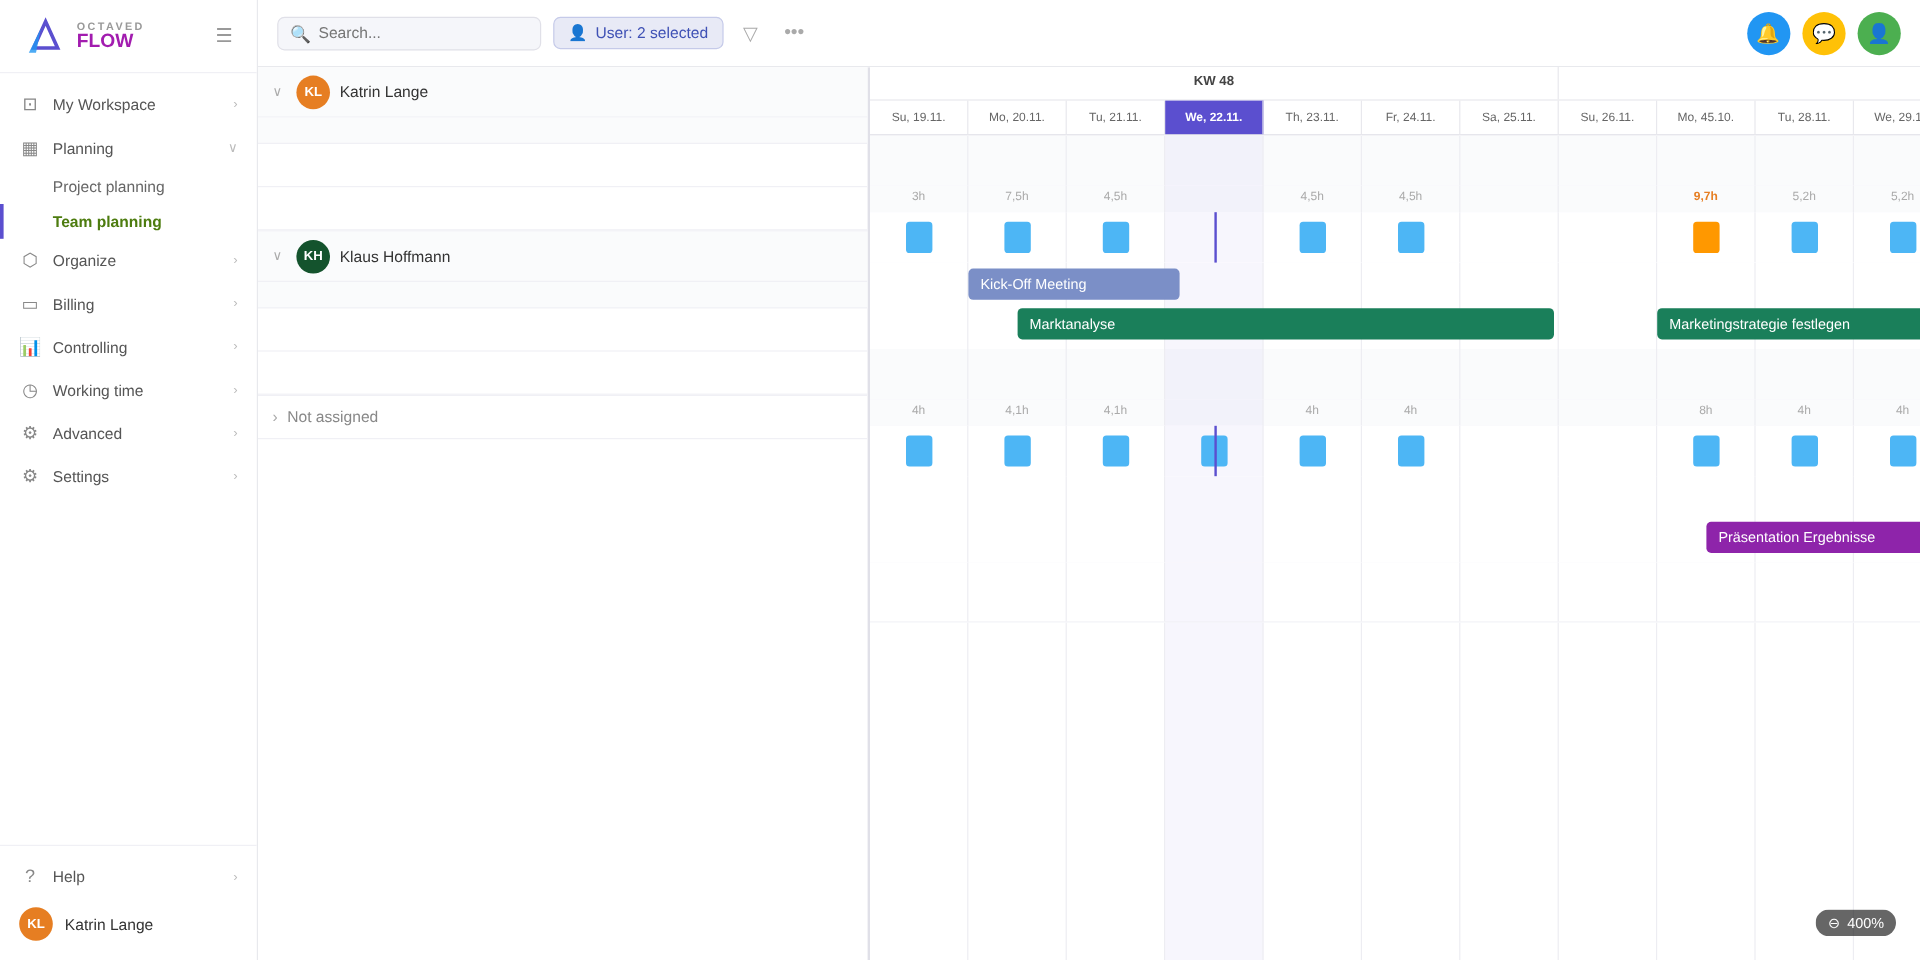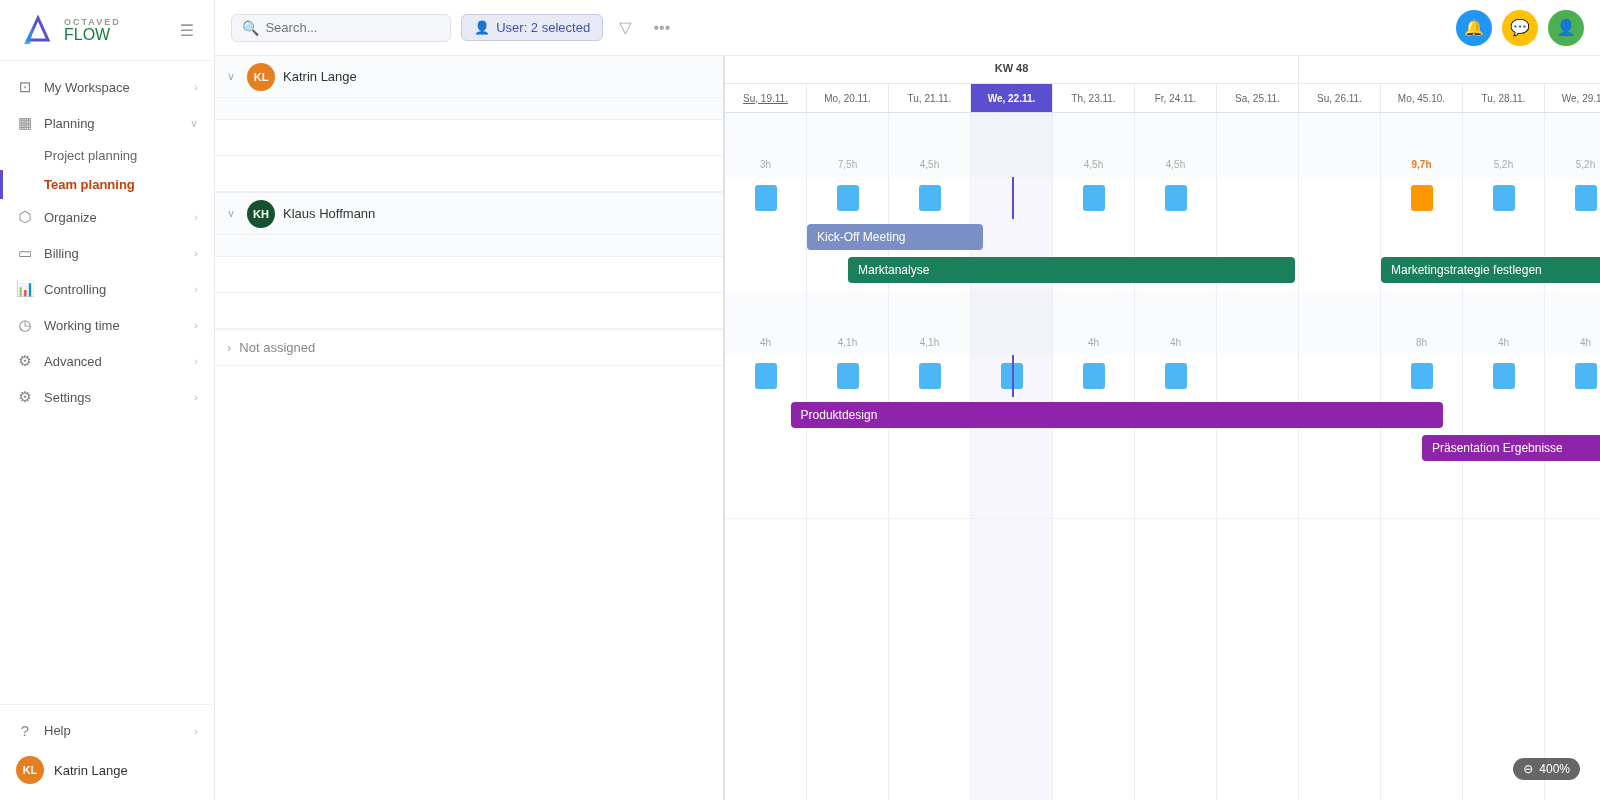--- a/index.html
+++ b/index.html
@@ -48,21 +48,21 @@
     }
     .nav-item .nav-icon { width: 18px; text-align: center; font-size: 15px; color: #888; }
     .nav-chevron { margin-left: auto; font-size: 11px; color: #bbb; }
     .nav-sub-item {
       padding: 7px 16px 7px 44px;
       cursor: pointer;
       color: #666;
       font-size: 13px;
     }
     .nav-sub-item.active {
-      color: #c2410c;
+      color: #4d7c0f;
       font-weight: 600;
       border-left: 3px solid #5b4fcf;
       padding-left: 41px;
     }
     .sidebar-bottom {
       border-top: 1px solid #f0f0f5;
       padding: 8px 0;
     }
     .user-row {
       display: flex;
@@ -294,21 +294,21 @@
 <body>
 
 <aside class="sidebar">
   <div class="sidebar-logo">
     <svg class="logo-icon" viewBox="0 0 36 36">
       <polygon points="8,28 18,6 28,28" fill="none" stroke="#5b4fcf" stroke-width="3"></polygon>
       <polygon points="4,32 14,12 10,32" fill="#2196f3" opacity="0.8"></polygon>
     </svg>
     <div>
       <div style="font-size:9px;letter-spacing:2px;color:#999;font-weight:600">OCTAVED</div>
-      <div style="font-size:16px;font-weight:400;color:#15803d;line-height:1">FLOW</div>
+      <div style="font-size:16px;font-weight:700;color:#a21caf;line-height:1">FLOW</div>
     </div>
     <button class="hamburger-btn">☰</button>
   </div>
 
   <nav class="sidebar-nav">
 
     <div class="nav-item">
       <span class="nav-icon">⊡</span>
       <span>My Workspace</span>
       <span class="nav-chevron">›</span>
@@ -439,21 +439,21 @@
       </div>
 
       <div class="gantt-timeline">
         <div class="gantt-timeline-inner" id="gantt-inner" style="min-width: 1168px;">
 
         <div class="timeline-header">
               <div class="timeline-week-row">
                 <div class="week-label" style="width: 574px; min-width: 574px; text-align: center;">KW 48</div>
               </div>
               <div class="timeline-days-row">
-                <div class="day-col" style="min-width: 82px; flex: 0 0 82px; text-decoration: underline;">
+                <div class="day-col" style="min-width: 82px; flex: 0 0 82px;">
                   <span class="day-name">Su, 19.11.</span>
                 </div>
                 <div class="day-col" style="min-width: 82px; flex: 0 0 82px;">
                   <span class="day-name">Mo, 20.11.</span>
                 </div>
                 <div class="day-col" style="min-width: 82px; flex: 0 0 82px;">
                   <span class="day-name">Tu, 21.11.</span>
                 </div>
                 <div class="day-col today" style="min-width: 82px; flex: 0 0 82px;">
                   <span class="day-name">We, 22.11.</span>
@@ -655,21 +655,20 @@
                   <div style="min-width: 82px; flex: 0 0 82px; height: 100%; border-right: 1px solid rgb(237, 237, 242); position: relative;"></div>
                   <div style="min-width: 82px; flex: 0 0 82px; height: 100%; border-right: 1px solid rgb(237, 237, 242); position: relative; background: rgba(91, 79, 207, 0.05);"></div>
                   <div style="min-width: 82px; flex: 0 0 82px; height: 100%; border-right: 1px solid rgb(237, 237, 242); position: relative;"></div>
                   <div style="min-width: 82px; flex: 0 0 82px; height: 100%; border-right: 1px solid rgb(237, 237, 242); position: relative;"></div>
                   <div style="min-width: 82px; flex: 0 0 82px; height: 100%; border-right: 1px solid rgb(237, 237, 242); position: relative;"></div>
                   <div style="min-width: 82px; flex: 0 0 82px; height: 100%; border-right: 1px solid rgb(237, 237, 242); position: relative;"></div>
                   <div style="min-width: 82px; flex: 0 0 82px; height: 100%; border-right: 1px solid rgb(237, 237, 242); position: relative;"></div>
                   <div style="min-width: 82px; flex: 0 0 82px; height: 100%; border-right: 1px solid rgb(237, 237, 242); position: relative;"></div>
                   <div style="min-width: 82px; flex: 0 0 82px; height: 100%; border-right: 1px solid rgb(237, 237, 242); position: relative;"></div>
                 </div>
-                <div style="position: absolute; left: 65.6px; width: 652px; top: 5px; height: 26px; background: rgb(142, 36, 170); border-radius: 4px; display: flex; align-items: center; padding: 0px 10px; font-size: 12px; font-weight: 500; color: rgb(255, 255, 255); white-space: nowrap; overflow: hidden; z-index: 3;">Produktdesign</div>
                 <div style="position: absolute; left: 697px; width: 406px; top: 38px; height: 26px; background: rgb(142, 36, 170); border-radius: 4px; display: flex; align-items: center; padding: 0px 10px; font-size: 12px; font-weight: 500; color: rgb(255, 255, 255); white-space: nowrap; overflow: hidden; z-index: 3;">Präsentation Ergebnisse</div>
               </div>
             </div>
             <div style="display: flex; height: 50px; background: rgb(255, 255, 255); position: relative; border-bottom: 1px solid rgb(240, 240, 245);">
               <div style="min-width: 82px; flex: 0 0 82px; height: 100%; border-right: 1px solid rgb(237, 237, 242); position: relative;"></div>
               <div style="min-width: 82px; flex: 0 0 82px; height: 100%; border-right: 1px solid rgb(237, 237, 242); position: relative;"></div>
               <div style="min-width: 82px; flex: 0 0 82px; height: 100%; border-right: 1px solid rgb(237, 237, 242); position: relative;"></div>
               <div style="min-width: 82px; flex: 0 0 82px; height: 100%; border-right: 1px solid rgb(237, 237, 242); position: relative; background: rgba(91, 79, 207, 0.05);"></div>
               <div style="min-width: 82px; flex: 0 0 82px; height: 100%; border-right: 1px solid rgb(237, 237, 242); position: relative;"></div>
               <div style="min-width: 82px; flex: 0 0 82px; height: 100%; border-right: 1px solid rgb(237, 237, 242); position: relative;"></div>

